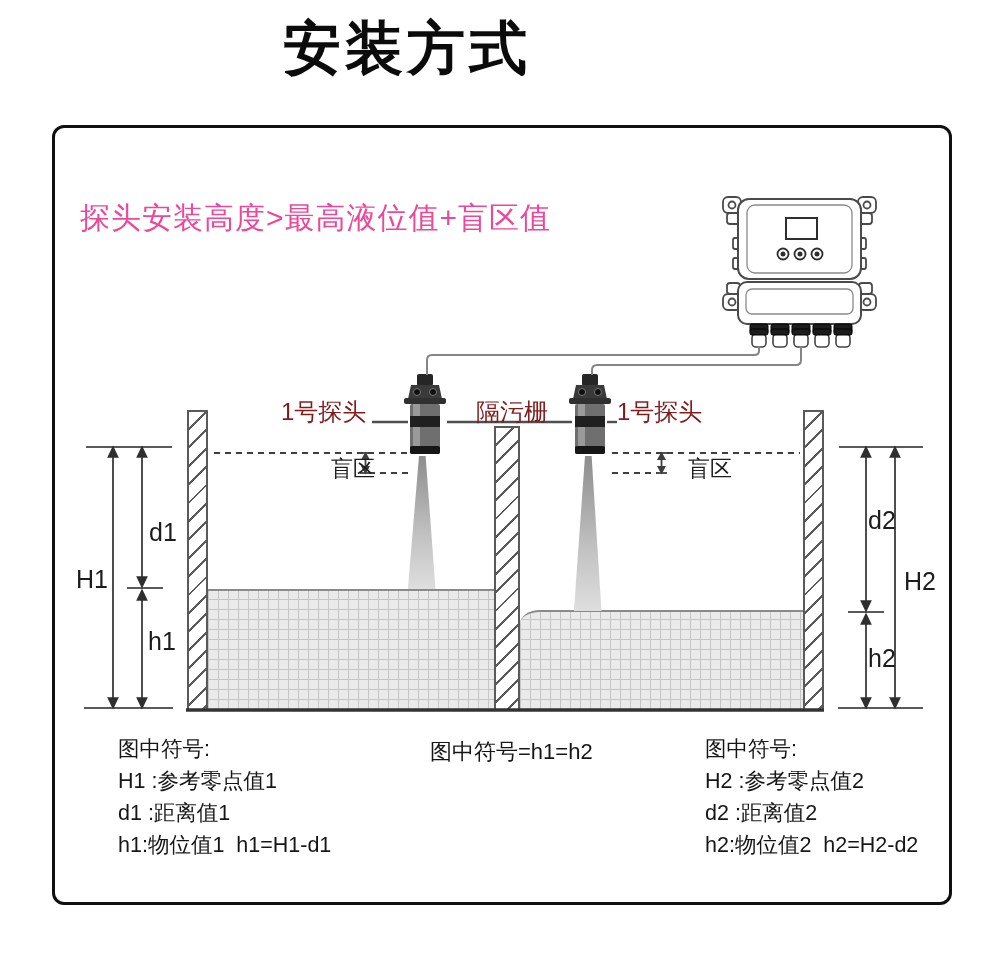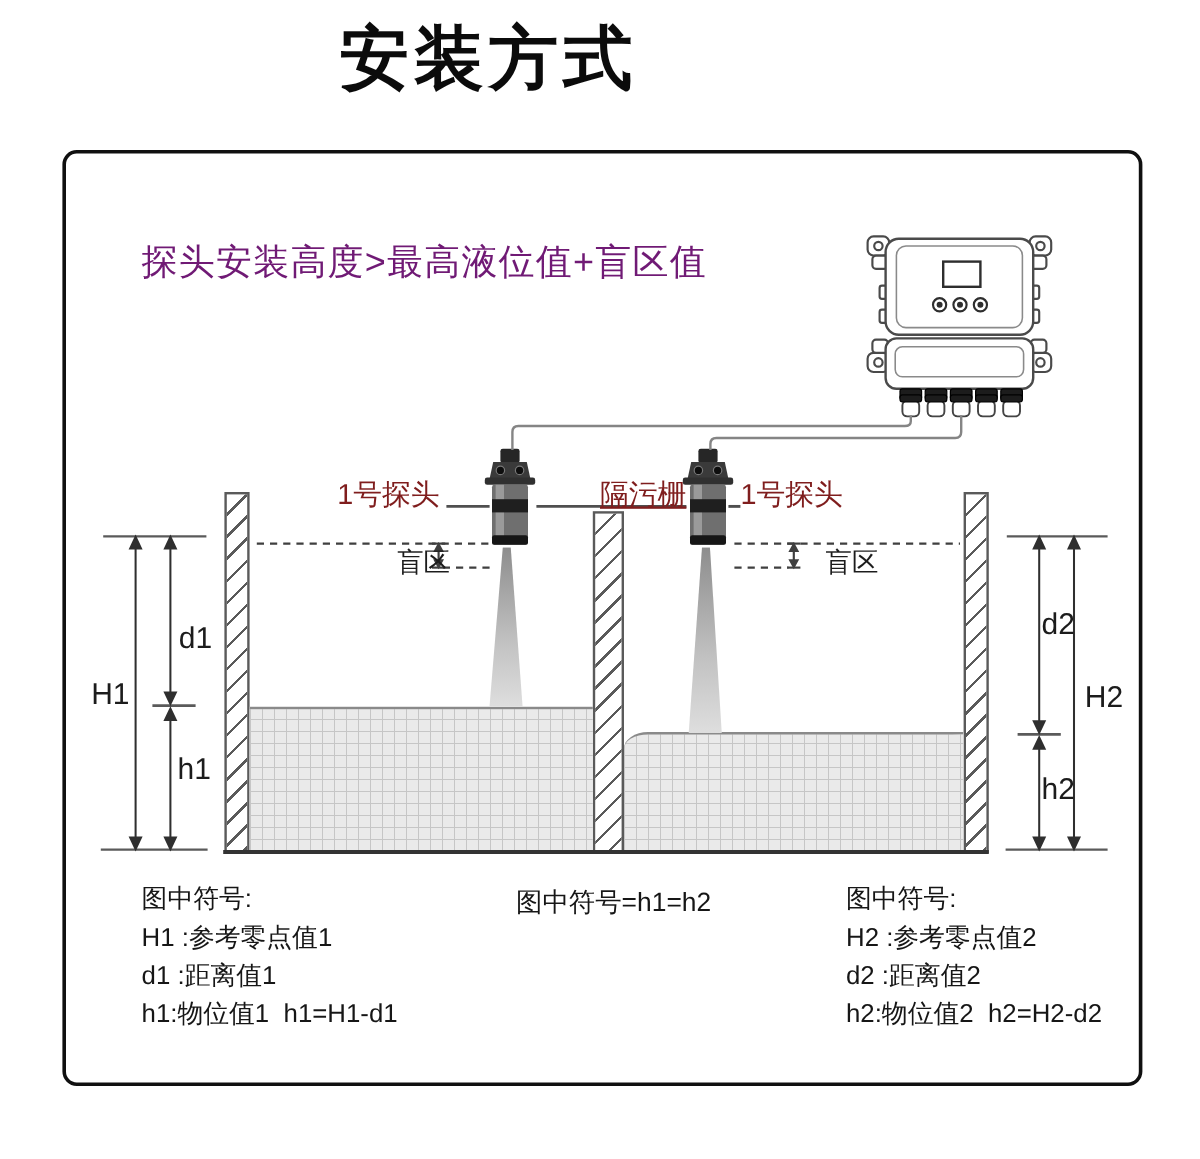--- a/index.html
+++ b/index.html
@@ -9,21 +9,21 @@
 
   
   #main-title{left:0;top:10px;width:814px;text-align:center;
     font-size:58px;font-weight:800;letter-spacing:4px;color:#0b0b0b;}
 
   
   #frame{left:52px;top:125px;width:894px;height:774px;
     border:3px solid #101010;border-radius:12px;background:#fff;}
 
   
-  #headline{left:80px;top:198px;font-size:30px;color:#701a75;letter-spacing:1px;white-space:pre;margin-left:38px;}
+  #headline{left:80px;top:198px;font-size:30px;color:#ec4899;letter-spacing:1px;white-space:pre;}
 
   
   .wall{background:#fff;border:2px solid #5a5a5a;box-sizing:border-box;
     background-image:repeating-linear-gradient(135deg,transparent 0 11px,#5a5a5a 11px 13px);}
   #wall-left{left:187px;top:410px;width:21px;height:301px;}
   #wall-right{left:803px;top:410px;width:21px;height:301px;}
   #divider{left:494px;top:426px;width:26px;height:285px;}
 
   
   .liquid{background-color:#eaeaea;box-sizing:border-box;border-top:2px solid #8a8a8a;
@@ -35,21 +35,21 @@
   
   .beam{background:linear-gradient(to bottom,#8d8d8d,#c2c2c2 60%,#dedede);}
   #beam-left{left:407px;top:456px;width:30px;height:133px;
     clip-path:polygon(40% 0,62% 0,95% 100%,3% 100%);}
   #beam-right{left:573px;top:456px;width:30px;height:155px;
     clip-path:polygon(40% 0,62% 0,95% 100%,3% 100%);}
 
   
   .lbl{font-size:24px;color:#7f1d1d;white-space:pre;}
   #probe-label-left{left:281px;top:396px;}
-  #barrier-label{left:500px;top:396px;text-decoration:underline;}
+  #barrier-label{left:476px;top:396px;}
   #probe-label-right{left:617px;top:396px;}
   .blind{font-size:22px;color:#1c1c1c;margin-left:20px;}
   #blind-left{left:311px;top:454px;}
   #blind-right{left:668px;top:454px;}
   .dim{font-size:25px;color:#1c1c1c;}
   #dim-H1{left:76px;top:565px;}
   #dim-d1{left:149px;top:518px;text-align:right;}
   #dim-h1{left:148px;top:627px;}
   #dim-d2{left:868px;top:506px;}
   #dim-H2{left:904px;top:567px;}

